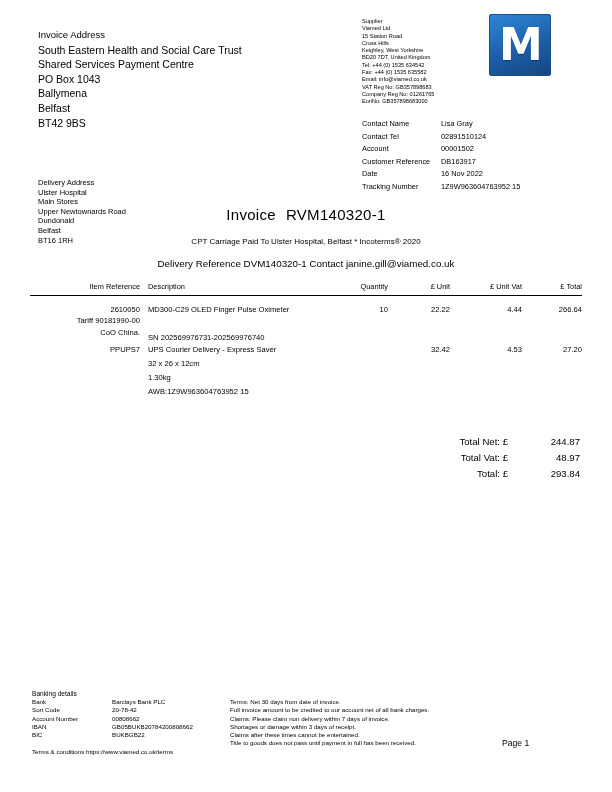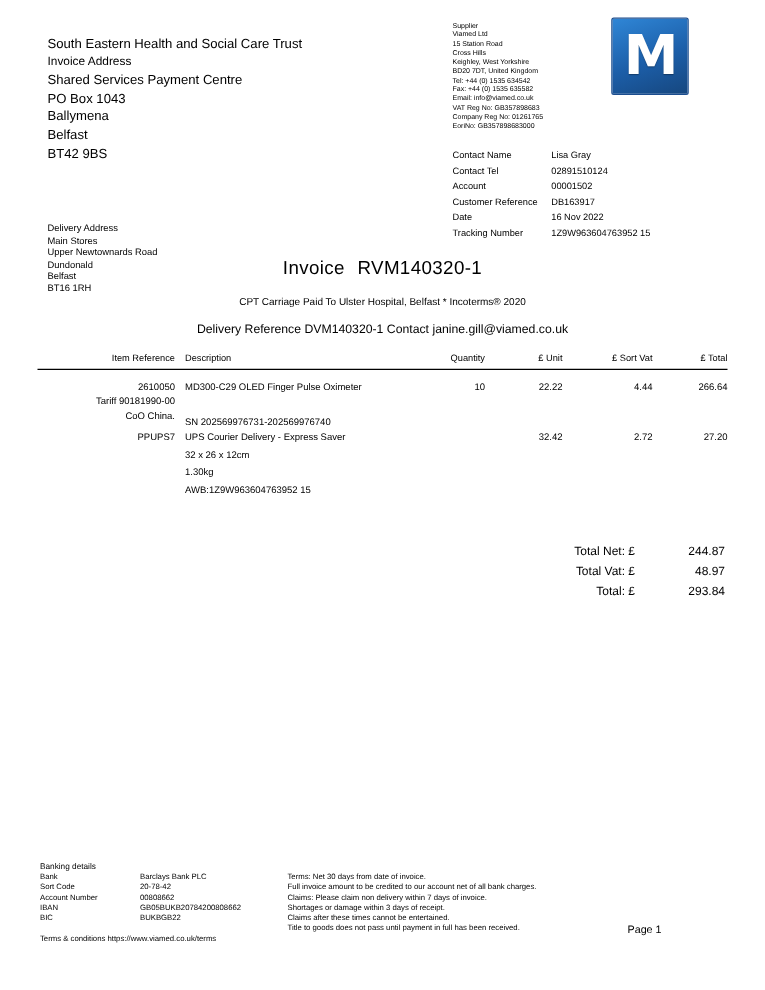--- a/index.html
+++ b/index.html
@@ -156,31 +156,32 @@
 </head>
 <body>
 
 <div class="page">
 
   <div class="abs logo-box">
     <div class="logo-m">M</div>
   </div>
 
   <div class="abs inv-addr">
+    <div class="line first">Invoice Address</div>
     <div class="line">South Eastern Health and Social Care Trust</div>
-    <div class="line first">Invoice Address</div>
     <div class="line">Shared Services Payment Centre</div>
     <div class="line">PO Box 1043</div>
     <div class="line">Ballymena</div>
     <div class="line">Belfast</div>
     <div class="line">BT42 9BS</div>
   </div>
 
   <div class="abs del-addr">
     <div class="line">Delivery Address</div>
+    <div class="line">Ulster Hospital</div>
     <div class="line">Main Stores</div>
     <div class="line">Upper Newtownards Road</div>
     <div class="line">Dundonald</div>
     <div class="line">Belfast</div>
     <div class="line">BT16 1RH</div>
   </div>
 
   <div class="abs supplier">
     <div class="line">Supplier</div>
     <div class="line">Viamed Ltd</div>
@@ -230,21 +231,21 @@
   <div class="abs carriage">CPT Carriage Paid To Ulster Hospital, Belfast * Incoterms® 2020</div>
 
   <div class="abs delref">Delivery Reference  DVM140320-1 Contact janine.gill@viamed.co.uk</div>
 
   <div class="abs table">
     <div class="thead">
       <div class="c-item">Item Reference</div>
       <div class="c-desc">Description</div>
       <div class="c-qty">Quantity</div>
       <div class="c-unit">£ Unit</div>
-      <div class="c-vat">£ Sort Vat</div>
+      <div class="c-vat">£ Unit Vat</div>
       <div class="c-total">£ Total</div>
     </div>
 
     <div class="tbody">
 
       <div class="trow" style="height:34px; margin-top:8px;">
         <div class="c-item" style="top:0;">2610050
 Tariff 90181990-00
 CoO China.</div>
         <div class="c-desc" style="top:0;">MD300-C29 OLED Finger Pulse Oximeter</div>
@@ -253,21 +254,21 @@
         <div class="c-vat" style="top:0;">4.44</div>
         <div class="c-total" style="top:0;">266.64</div>
         <div class="c-desc" style="top:28px;">SN 202569976731-202569976740</div>
       </div>
 
       <div class="trow" style="height:56px; margin-top:6px;">
         <div class="c-item" style="top:0;">PPUPS7</div>
         <div class="c-desc" style="top:0;">UPS Courier Delivery - Express Saver</div>
         <div class="c-qty" style="top:0;"></div>
         <div class="c-unit" style="top:0;">32.42</div>
-        <div class="c-vat" style="top:0;">2.72</div>
+        <div class="c-vat" style="top:0;">4.53</div>
         <div class="c-total" style="top:0;">27.20</div>
         <div class="c-desc" style="top:14px;">32 x 26 x 12cm</div>
         <div class="c-desc" style="top:28px;">1.30kg</div>
         <div class="c-desc" style="top:42px;">AWB:1Z9W963604763952 15</div>
       </div>
 
     </div>
   </div>
 
   <div class="abs totals">

